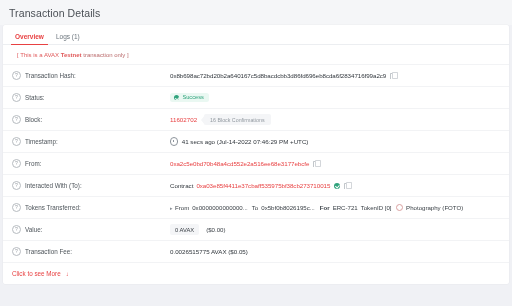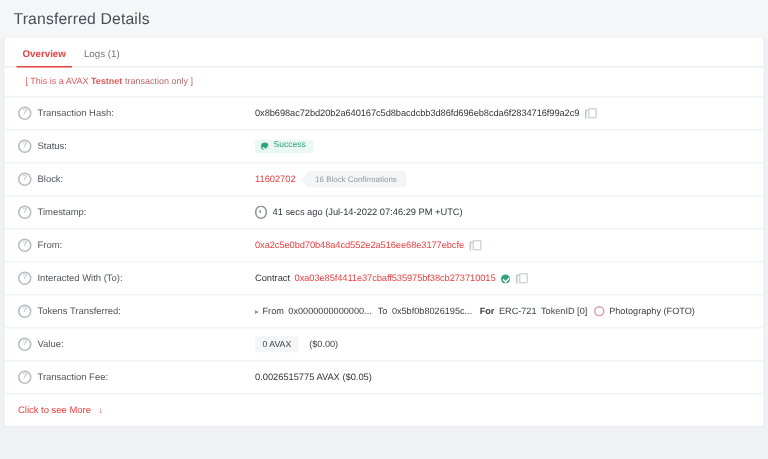--- a/index.html
+++ b/index.html
@@ -307,21 +307,21 @@
     border-bottom: 0.8px solid #fff;
     transform: rotate(42deg);
   }
 </style>
 </head>
 <body>
 
 <div class="page">
 
   <div class="page-header">
-    <span class="page-title">Transferred Details</span>
+    <span class="page-title">Transaction Details</span>
   </div>
 
   <div class="card">
 
     <div class="tabs">
       <div class="tab active">
         <span>Overview</span>
       </div>
       <div class="tab">
         <span>Logs (1)</span>

